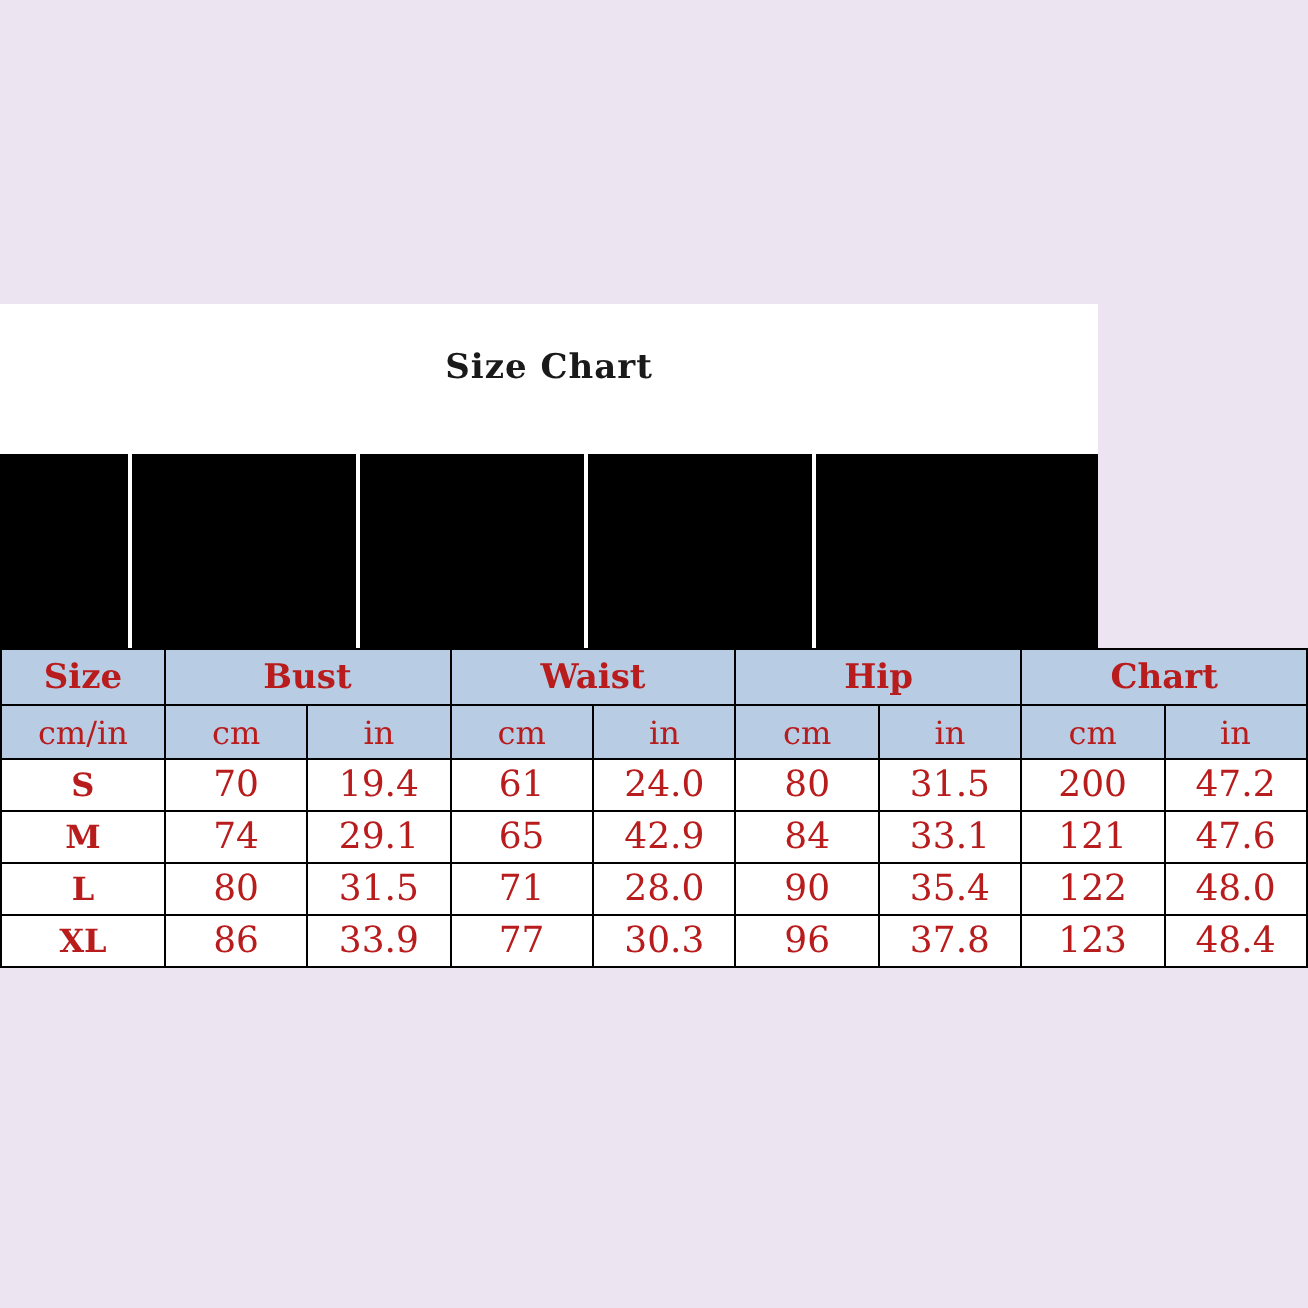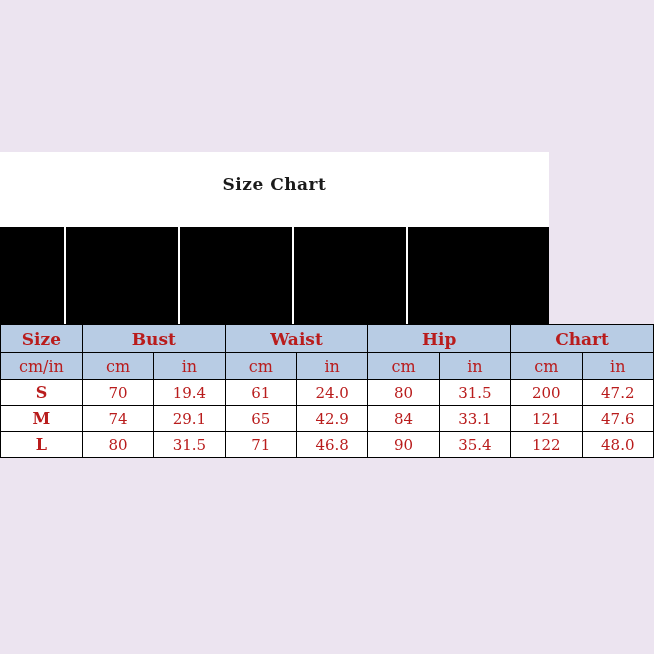--- a/index.html
+++ b/index.html
@@ -78,21 +78,21 @@
     height: 27px;
   }
   tr.unit-row td {
     background: #b8cce4;
     font-weight: normal;
     font-size: 16px;
     height: 26px;
   }
   tr.data-row td {
     background: #ffffff;
-    font-size: 15px;
+    font-size: 18px;
     height: 25px;
   }
   tr.data-row td.size-label {
     font-weight: bold;
     font-size: 16px;
   }
   .col-size { width: 78px; }
   .col-unit { width: 68px; }
 </style>
 </head>
@@ -168,24 +168,35 @@
           <td>33.1</td>
           <td>121</td>
           <td>47.6</td>
         </tr>
 
         <tr class="data-row">
           <td class="size-label">L</td>
           <td>80</td>
           <td>31.5</td>
           <td>71</td>
-          <td>46.8</td>
+          <td>28.0</td>
           <td>90</td>
           <td>35.4</td>
           <td>122</td>
           <td>48.0</td>
         </tr>
 
+        <tr class="data-row">
+          <td class="size-label">XL</td>
+          <td>86</td>
+          <td>33.9</td>
+          <td>77</td>
+          <td>30.3</td>
+          <td>96</td>
+          <td>37.8</td>
+          <td>123</td>
+          <td>48.4</td>
+        </tr>
       </tbody>
     </table>
 
   </div>
 </div>
 
 </body></html>

